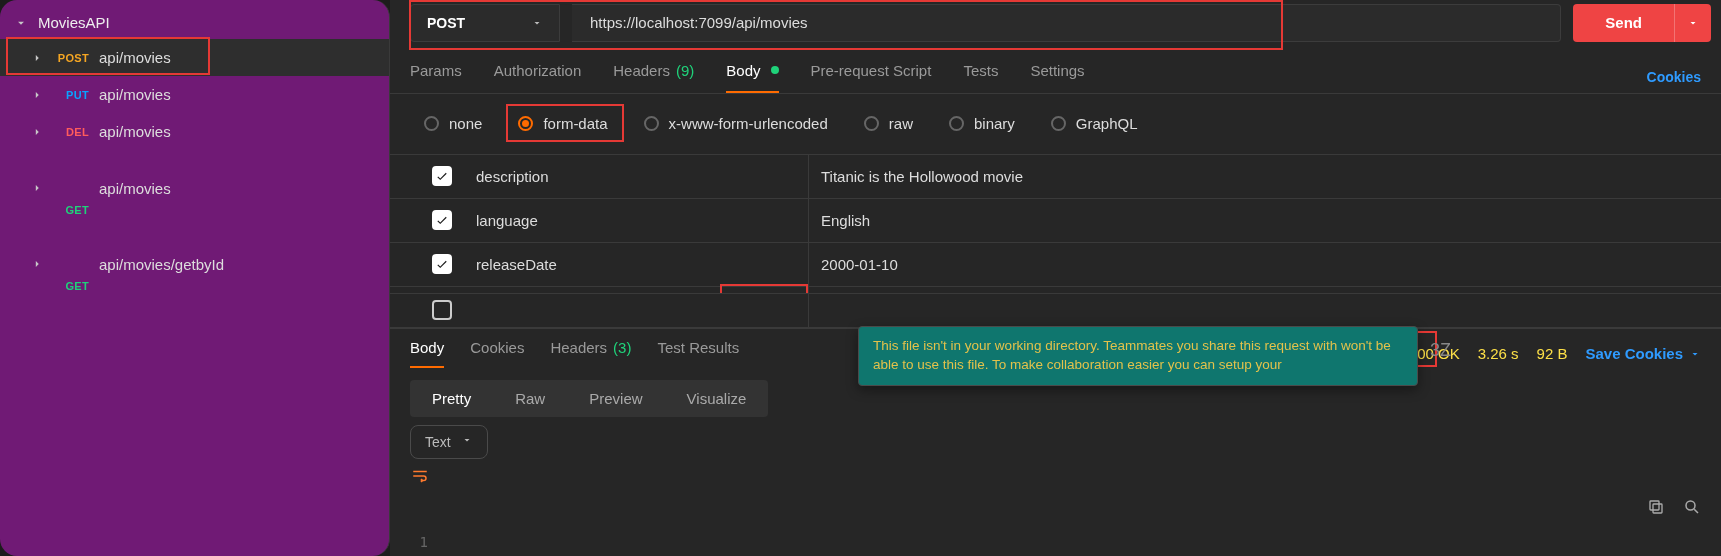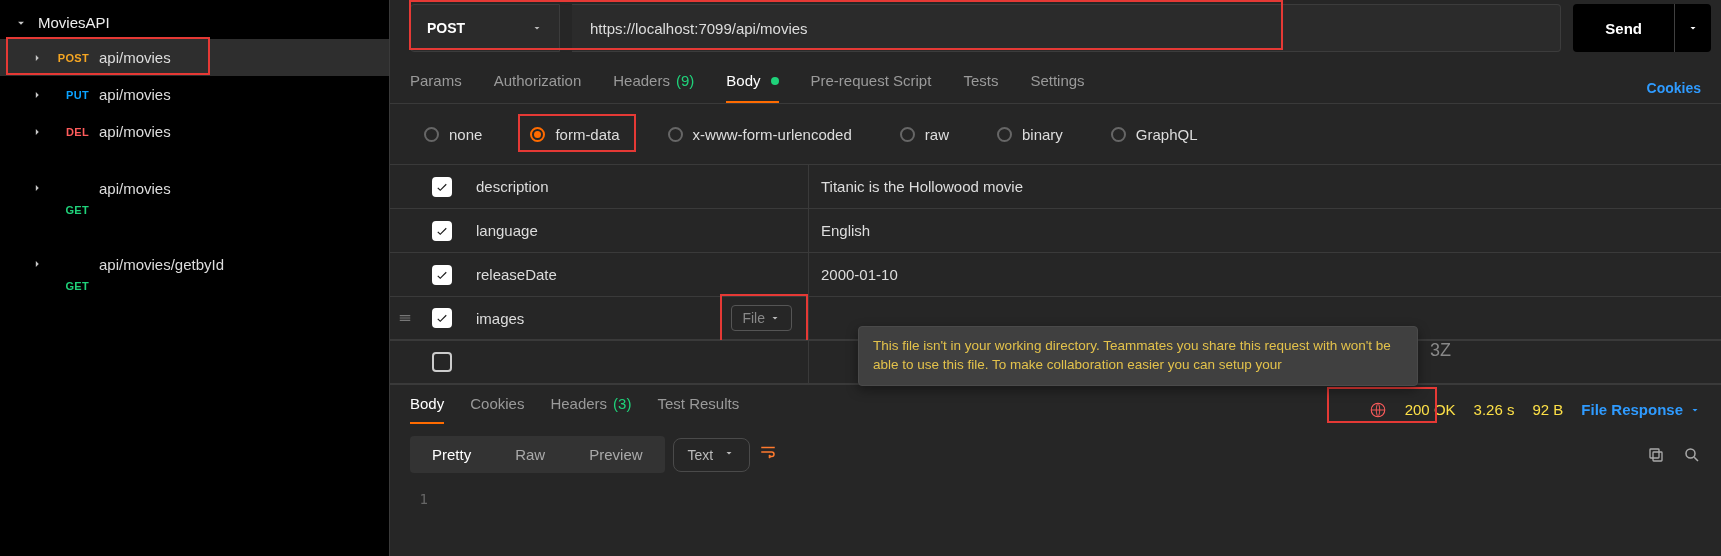--- a/index.html
+++ b/index.html
@@ -10,23 +10,24 @@
   font-size: 14px;
   width: 1721px;
   height: 556px;
   overflow: hidden;
 }
 .root { display: flex; height: 100%; }
 
 
 .sidebar {
   width: 390px;
-  background: #000000;
+  background: #701a75;
   border-right: 1px solid #3a3a3a;
   padding-top: 6px;
+  border-radius: 17px;
 }
 .collection-header {
   display: flex;
   align-items: center;
   gap: 10px;
   padding: 8px 14px;
   cursor: pointer;
 }
 .chevron-svg { width: 14px; height: 14px; fill: #c8c8c8; flex-shrink: 0; }
 .chevron-right { transform: rotate(-90deg); }
@@ -92,21 +93,21 @@
   color: #ddd;
   padding: 0 18px;
   display: flex;
   align-items: center;
   font-size: 15px;
   border-radius: 0 4px 4px 0;
 }
 .send-btn {
   display: flex;
   align-items: center;
-  background: #000000;
+  background: #ef4444;
   color: #fff;
   font-weight: 700;
   border-radius: 4px;
   cursor: pointer;
   overflow: hidden;
   justify-content: center;
 }
 .send-btn .label { padding: 0 32px; font-size: 15px; }
 .send-btn .split {
   border-left: 1px solid rgba(255,255,255,0.25);
@@ -134,21 +135,21 @@
   align-items: center;
 }
 .tab.active { color: #fff; border-bottom: 2px solid #ff6b00; padding-bottom: 12px; }
 .count-green { color: #1fd27a; }
 .dot-green { width: 8px; height: 8px; border-radius: 50%; background: #1fd27a; display: inline-block; margin-left: 4px;}
 .cookies-link { margin-left: auto; color: #2f9bff; font-weight: 600; cursor: pointer; }
 
 
 .radio-row {
   display: flex;
-  gap: 36px;
+  gap: 24px;
   padding: 16px 28px;
   align-items: center;
   text-align: center;
 }
 .radio-opt { display: flex; gap: 10px; align-items: center; color: #ddd; cursor: pointer; font-size: 15px; height:28px; padding:0 6px;}
 .radio-circle {
   width: 15px; height: 15px; border-radius: 50%;
   border: 2px solid #666; background: transparent;
 }
 .radio-circle.sel { border-color: #ff6b00; }
@@ -189,21 +190,21 @@
   border-radius: 4px; font-size: 14px; position: absolute; right: 16px; cursor:pointer;
 }
 .file-chip {
   background: #3a3a3a; border: 1px solid #555; border-radius: 4px;
   padding: 4px 8px; display: flex; gap: 8px; align-items: center;
 }
 .file-chip .x { color: #aaa; cursor: pointer; font-size: 13px; }
 .trash { margin-left:auto; color:#aaa; padding-right:16px; cursor:pointer; }
 .warn-tip {
   position: absolute; left: 468px; top: 326px;
-  background: #404040; border: 1px solid #4a4a4a; border-radius: 4px;
+  background: #0f766e; border: 1px solid #4a4a4a; border-radius: 4px;
   padding: 10px 14px; color: #e3c24b; font-size: 13.5px; max-width: 560px;
   line-height: 1.4; z-index: 5; box-shadow: 0 4px 12px rgba(0,0,0,.4);
 }
 .warn-partial { position:absolute; left: 1040px; top: 340px; color:#888; font-size:18px; z-index:1;}
 
 
 .resp-head {
   display: flex;
   align-items: center;
   border-top: 1px solid #3a3a3a;
@@ -213,21 +214,21 @@
 }
 .rtab { color: #9a9a9a; padding-bottom: 12px; cursor:pointer; display:flex; gap:6px;}
 .rtab.active { color: #fff; border-bottom: 2px solid #ff6b00; padding-bottom:10px;}
 .resp-status { margin-left: auto; display: flex; gap: 18px; align-items: center; }
 .globe-icon { width: 18px; height: 18px; }
 .st-200 { color: #fde047; text-align: right; }
 .saveresp { color: #2f9bff; font-weight: 600; display: flex; gap: 6px; align-items: center; cursor:pointer;}
 
 
 .resp-tools {
-  display: flex; align-items: center; padding: 12px 20px; gap: 8px;
+  display: flex; align-items: flex-start; padding: 12px 20px; gap: 8px; flex-direction: column;
 }
 .view-group {
   display: flex; background: #333; border-radius: 4px; overflow: hidden;
 }
 .vbtn { padding: 10px 22px; color: #aaa; cursor: pointer; font-size: 15px;}
 .vbtn.active { color: #fff; }
 .fmt-dd {
   border: 1px solid #4a4a4a; border-radius: 8px; padding: 8px 14px;
   display: flex; gap: 10px; color: #bbb; cursor: pointer; font-size: 14px;
 }
@@ -478,33 +479,34 @@
       <div class="resp-status">
         <div class="hl-red" style="position:absolute; right:284px; top:2px; width:110px; height:36px;"></div>
         <svg class="globe-icon" viewBox="0 0 24 24">
           <circle cx="12" cy="12" r="9" fill="none" stroke="#ff5c5c" stroke-width="1.5"></circle>
           <path d="M3 12h18 M12 3c3 3 3 15 0 18 M12 3c-3 3-3 15 0 18" fill="none" stroke="#ff5c5c" stroke-width="1.2"></path>
         </svg>
         <span class="st-200">200 OK</span>
         <span class="st-200">3.26 s</span>
         <span class="st-200">92 B</span>
         <div class="saveresp">
-          <span>File Response</span>
+          <span>Save Cookies</span>
           <svg class="chev-down" viewBox="0 0 24 24">
               <path d="M7 10l5 5 5-5z" fill="#2f9bff"></path>
             </svg>
         </div>
       </div>
     </div>
 
     <div class="resp-tools">
       <div class="view-group">
         <div class="vbtn active"><span>Pretty</span></div>
         <div class="vbtn"><span>Raw</span></div>
         <div class="vbtn"><span>Preview</span></div>
+        <div class="vbtn"><span>Visualize</span></div>
       </div>
       <div class="fmt-dd">
         <span>Text</span>
         <svg class="chev-down" viewBox="0 0 24 24">
             <path d="M7 10l5 5 5-5z"></path>
           </svg>
       </div>
       <span class="wrap-icon">
         <svg width="20" height="18" viewBox="0 0 24 24" fill="none" stroke="#ff7a2e" stroke-width="2">
             <path d="M3 6h18M3 12h14a3 3 0 010 6h-4m0 0l2-2m-2 2l2 2"></path>

